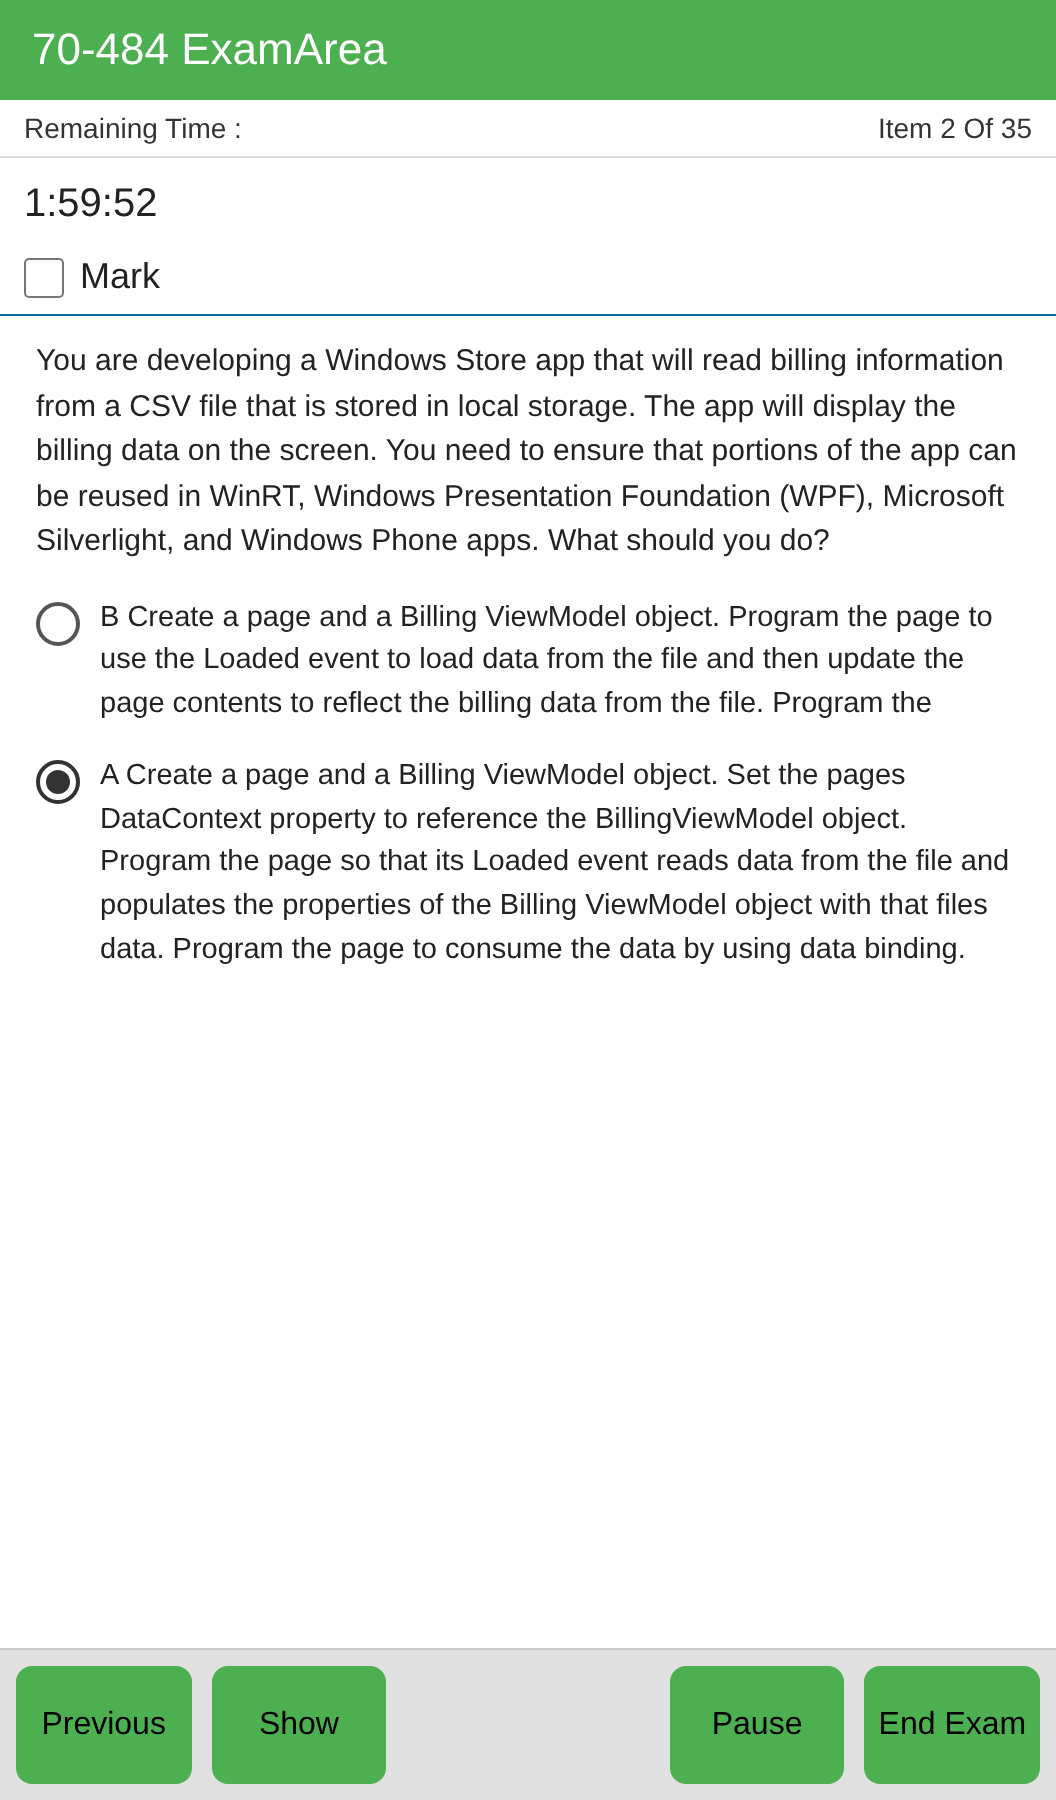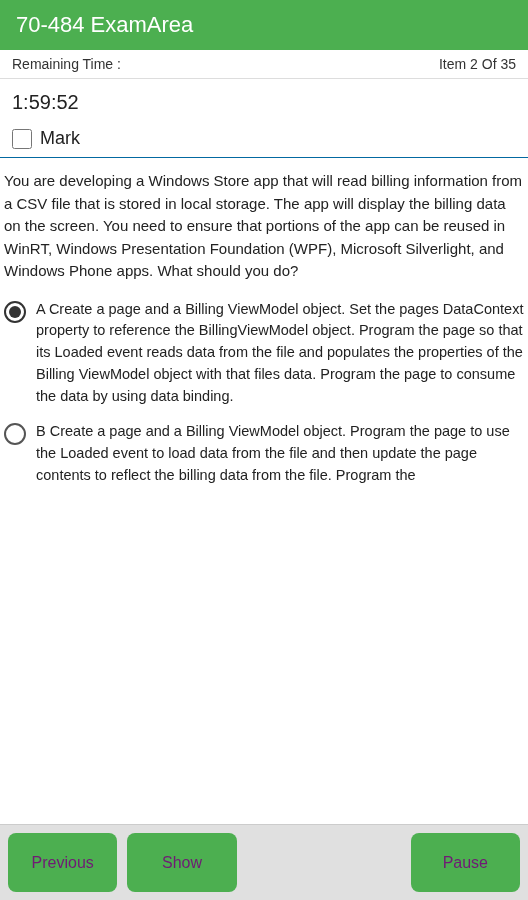--- a/index.html
+++ b/index.html
@@ -74,21 +74,21 @@
       margin-right: 8px;
       cursor: pointer;
     }
     #mark-label {
       font-size: 18px;
       color: #222;
     }
     #content {
       flex: 1;
       overflow-y: auto;
-      padding: 12px 4px;
+      padding: 12px 18px;
       background: #fff;
     }
     #question-text {
       font-size: 15px;
       color: #222;
       line-height: 1.5;
       margin-bottom: 16px;
     }
     .answer-option {
       display: flex;
@@ -125,21 +125,21 @@
     }
     #footer {
       display: flex;
       height: 76px;
       background: #e0e0e0;
       border-top: 1px solid #ccc;
     }
     .footer-btn {
       flex: 1;
       background: #4caf50;
-      color: #701a75;
+      color: #000000;
       border: none;
       border-radius: 8px;
       margin: 8px 5px;
       font-size: 16px;
       cursor: pointer;
       font-weight: 500;
     }
     .footer-btn:first-child {
       margin-left: 8px;
     }
@@ -168,28 +168,29 @@
 
 <div id="mark-row">
   <input type="checkbox" id="mark-checkbox" style="">
   <label id="mark-label" for="mark-checkbox">Mark</label>
 </div>
 
 <div id="content">
   <div id="question-text">You are developing a Windows Store app that will read billing information from a CSV file that is stored in local storage. The app will display the billing data on the screen. You need to ensure that portions of the app can be reused in WinRT, Windows Presentation Foundation (WPF), Microsoft Silverlight, and Windows Phone apps. What should you do?</div>
 
   <div class="answer-option">
-    <div class="radio-btn selected"></div>
-    <span class="answer-text">A     Create a page and a Billing ViewModel object. Set the pages DataContext property to reference the BillingViewModel object. Program the page so that its Loaded event reads data from the file and populates the properties of the Billing ViewModel object with that files data. Program the page to consume the data by using data binding.</span>
+    <div class="radio-btn"></div>
+    <span class="answer-text">B     Create a page and a Billing ViewModel object. Program the page to use the Loaded event to load data from the file and then update the page contents to reflect the billing data from the file. Program the</span>
   </div>
 
   <div class="answer-option">
-    <div class="radio-btn"></div>
-    <span class="answer-text">B     Create a page and a Billing ViewModel object. Program the page to use the Loaded event to load data from the file and then update the page contents to reflect the billing data from the file. Program the</span>
+    <div class="radio-btn selected"></div>
+    <span class="answer-text">A     Create a page and a Billing ViewModel object. Set the pages DataContext property to reference the BillingViewModel object. Program the page so that its Loaded event reads data from the file and populates the properties of the Billing ViewModel object with that files data. Program the page to consume the data by using data binding.</span>
   </div>
 </div>
 
 <div id="footer">
   <button class="footer-btn">Previous</button>
   <button class="footer-btn">Show</button>
   <div class="footer-spacer"></div>
   <button class="footer-btn">Pause</button>
+  <button class="footer-btn">End Exam</button>
 </div>
 
 </body></html>

